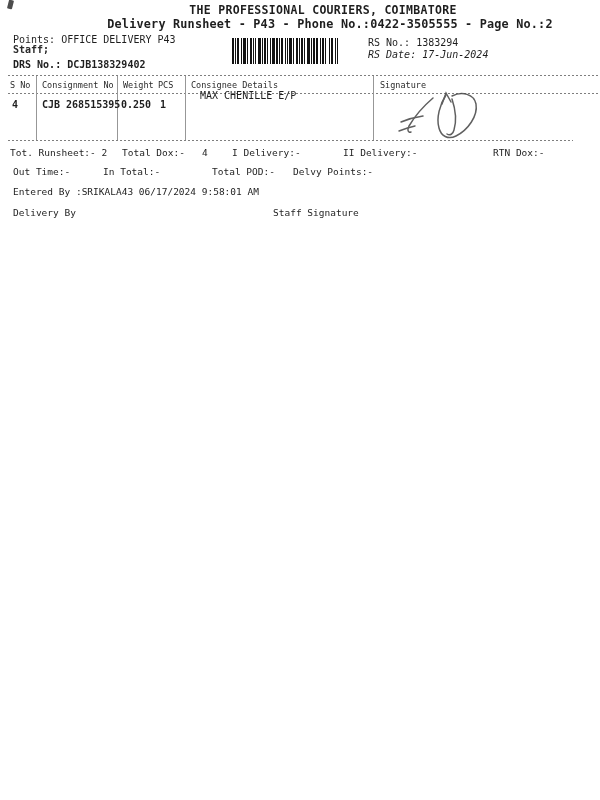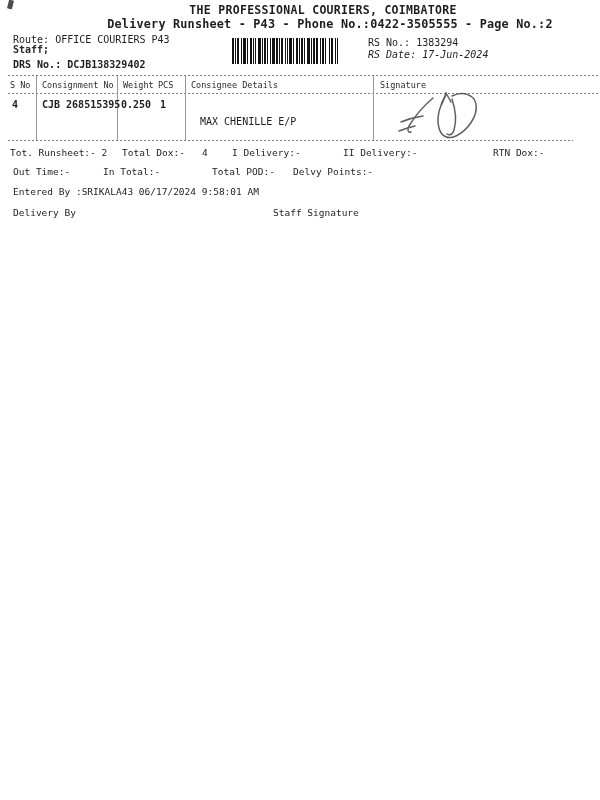--- a/index.html
+++ b/index.html
@@ -28,21 +28,21 @@
 </head>
 <body>
 
 <div class="page">
 
   <div class="scan-mark"></div>
 
   <div class="t center bold f-title" style="top:4px;text-indent:22px;">THE PROFESSIONAL COURIERS, COIMBATORE</div>
   <div class="t center bold f-sub" style="top:18px;text-indent:36px;">Delivery Runsheet - P43 - Phone No.:0422-3505555 - Page No.:2</div>
 
-  <div class="t f-body" style="left:13px;top:34px;">Route: OFFICE COURIERS P43</div>
+  <div class="t f-body" style="left:13px;top:34px;">Points: OFFICE DELIVERY P43</div>
   <div class="t f-body bold" style="left:13px;top:44px;color:#2b2b2b;">Staff;</div>
 
   <div class="barcode" id="barcode">
       <div class="bar" style="width: 2px;"></div>
       <div class="gap" style="width: 1px;"></div>
       <div class="bar" style="width: 1px;"></div>
       <div class="gap" style="width: 1px;"></div>
       <div class="bar" style="width: 2px;"></div>
       <div class="gap" style="width: 2px;"></div>
       <div class="bar" style="width: 1px;"></div>
@@ -133,21 +133,21 @@
   <div class="t f-th" style="left:42px;top:81px;">Consignment No</div>
   <div class="t f-th" style="left:123px;top:81px;">Weight</div>
   <div class="t f-th" style="left:158px;top:81px;">PCS</div>
   <div class="t f-th" style="left:191px;top:81px;">Consignee Details</div>
   <div class="t f-th" style="left:380px;top:81px;">Signature</div>
 
   <div class="t f-row bold" style="left:12px;top:99px;">4</div>
   <div class="t f-row bold" style="left:42px;top:99px;">CJB 268515395</div>
   <div class="t f-row bold" style="left:121px;top:99px;">0.250</div>
   <div class="t f-row bold" style="left:160px;top:99px;">1</div>
-  <div class="t f-row" style="left:200px;top:116px;">MAX CHENILLE E/P</div>
+  <div class="t f-row" style="left:200px;top:90px;">MAX CHENILLE E/P</div>
 
   <svg class="sig" viewBox="0 0 100 55">
     <g fill="none" stroke="#4a4a4a" stroke-width="1.5" stroke-linecap="round" opacity="0.88">
       <path d="M45,8 C38,14 28,24 21,36 C19,40 20,43 23,42"></path>
       <path d="M13,32 C20,29 28,27 35,26"></path>
       <path d="M11,41 C16,39 22,37 27,36"></path>
       <path d="M58,5 C52,14 48,28 51,38 C53,46 60,50 68,46 C80,40 90,26 88,14 C86,4 74,1 64,6"></path>
       <path d="M54,14 L58,3 L63,12"></path>
       <path d="M64,9 C67,18 69,30 66,40 C65,44 62,46 59,44"></path>
     </g>

